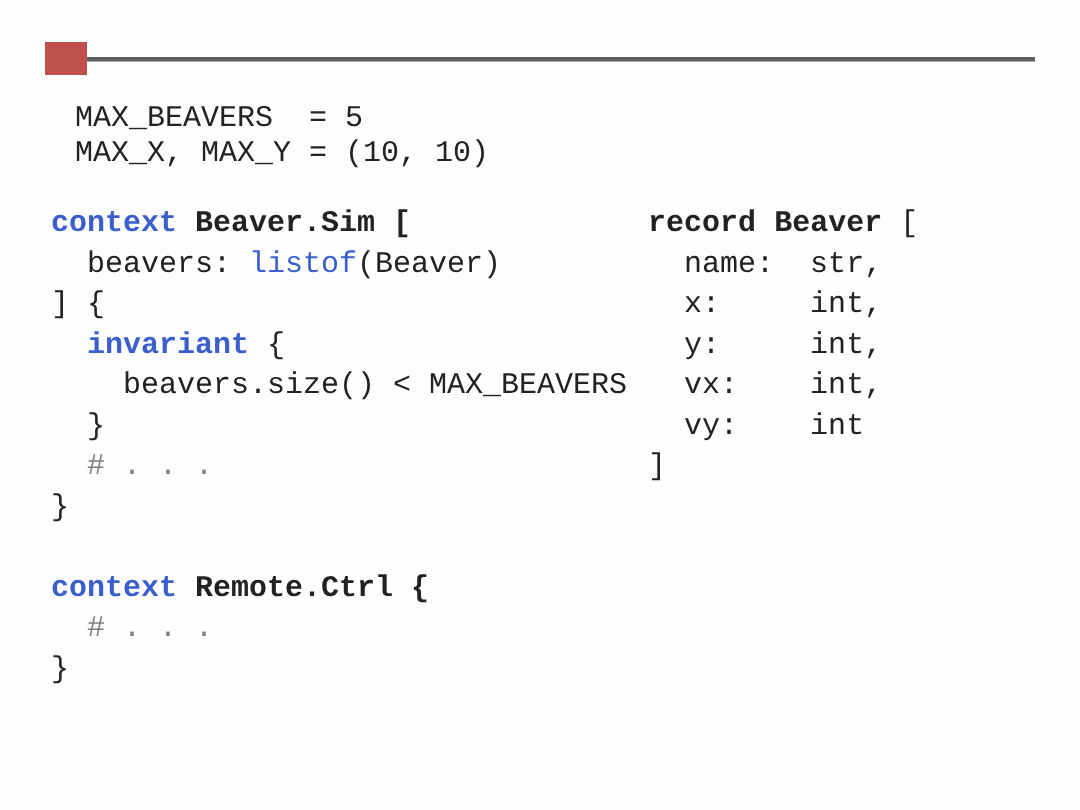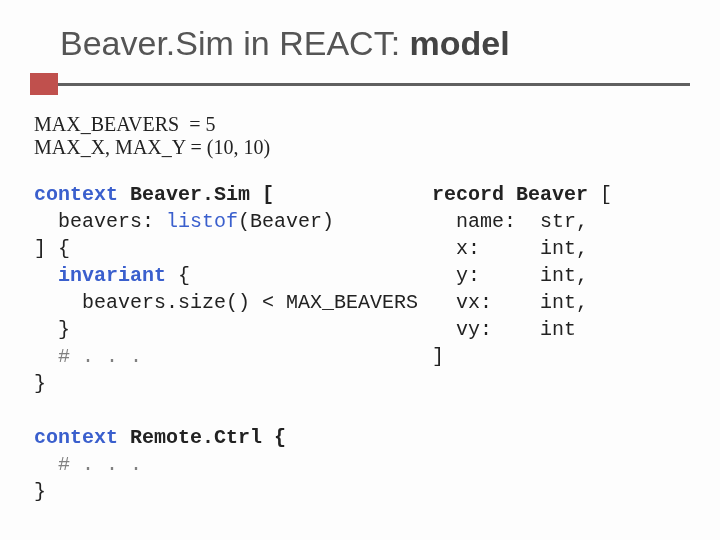--- a/index.html
+++ b/index.html
@@ -34,25 +34,25 @@
     height: 22px;
     background: #c0504d;
     margin-right: 0;
   }
   .hr {
     flex: 1;
     height: 3px;
     background: #606060;
   }
   .constants {
-    font-family: Liberation Serif, serif;
+    font-family: Liberation Mono, monospace;
     font-size: 20px;
     white-space: pre;
     color: #222;
-    margin-left: 4px;
+    margin-left: 20px;
     margin-bottom: 22px;
   }
   .columns {
     display: flex;
     gap: 14px;
     margin-left: 4px;
   }
   .col {
     font-family: "Courier New", monospace;
     font-size: 20px;
@@ -62,23 +62,20 @@
   }
   .kw { font-weight: 700; }
   .kwblue { color: #3a5fcd; }
   .comment { color: #808080; }
 </style>
 </head>
 <body>
 
 <div class="slide">
 
-  <div class="title">
-    <span>Beaver.Sim in REACT: </span><span class="bold">model</span>
-  </div>
 
   <div class="rule-row">
     <div class="accent"></div>
     <div class="hr"></div>
   </div>
 
   <div class="constants">MAX_BEAVERS  = 5
 MAX_X, MAX_Y = (10, 10)</div>
 
   <div class="columns">

